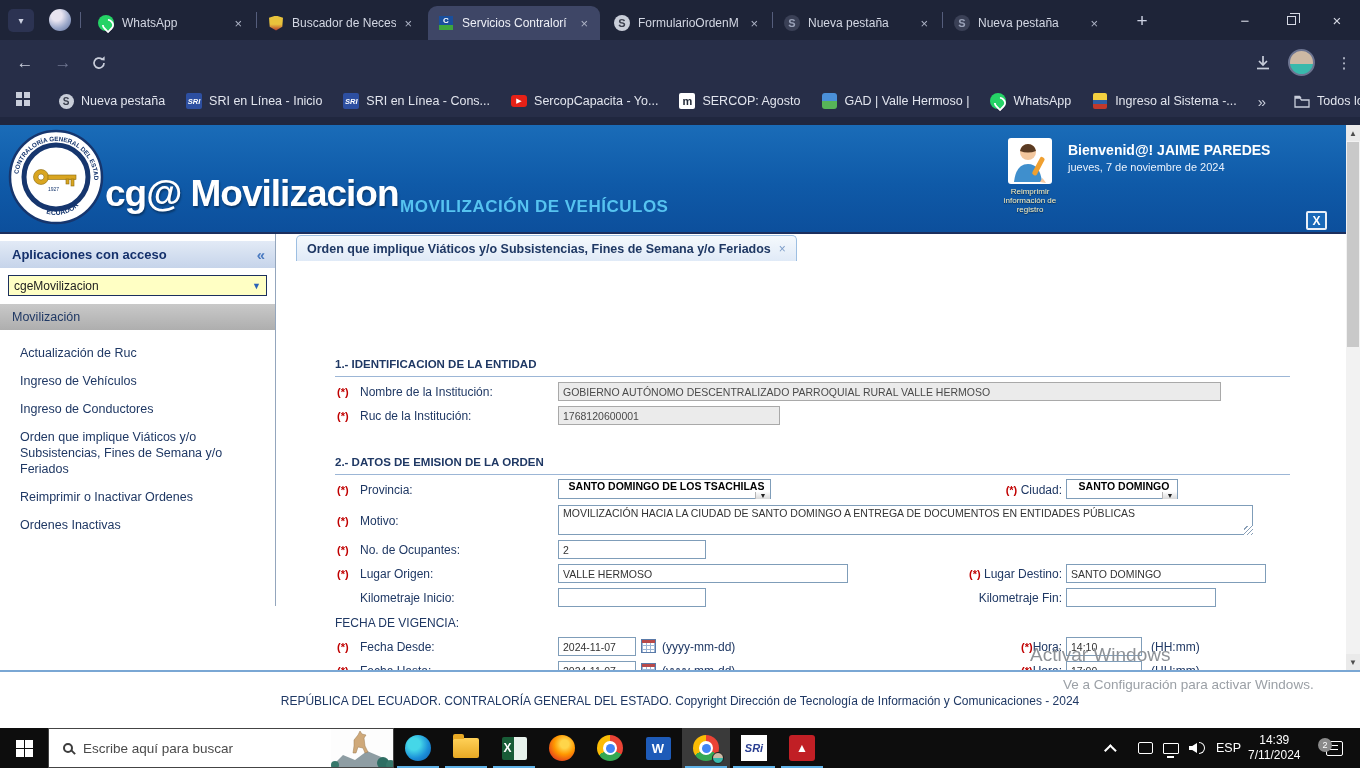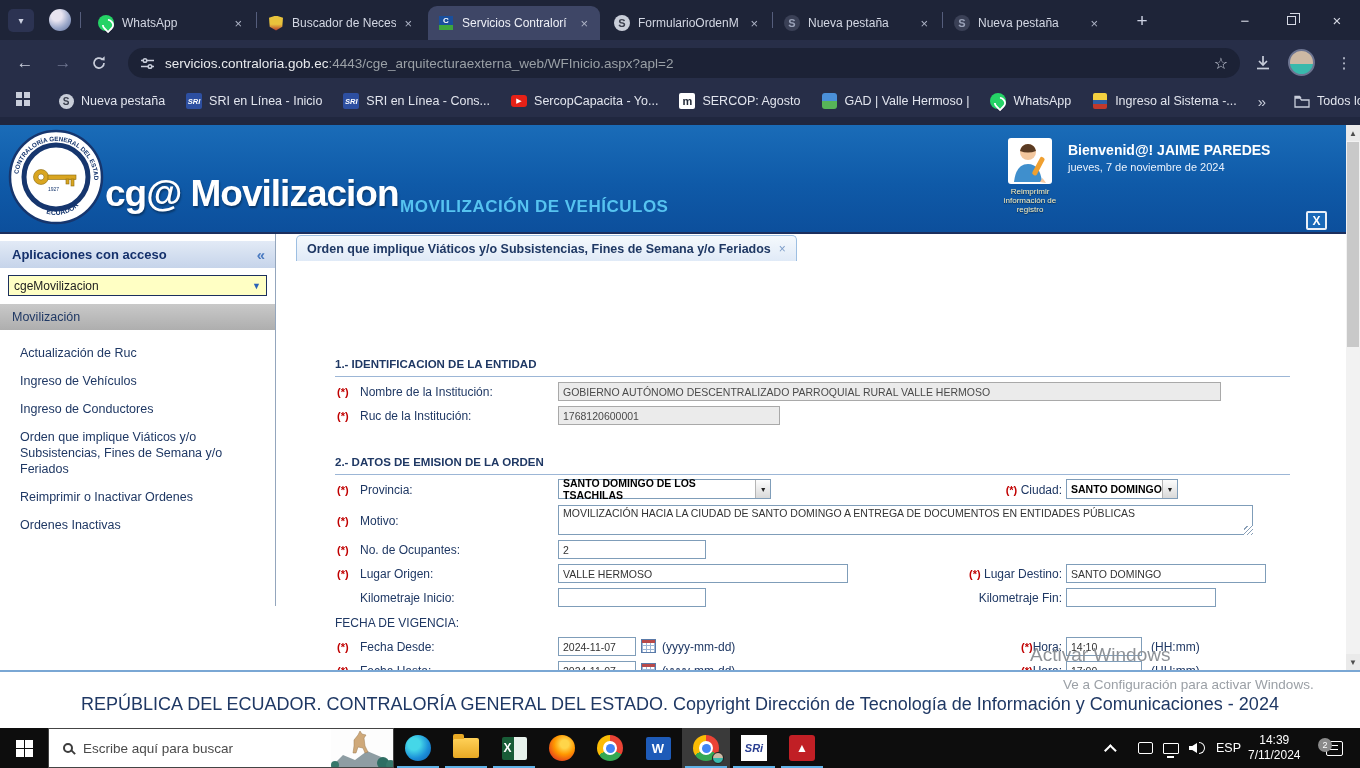--- a/index.html
+++ b/index.html
@@ -87,36 +87,36 @@
   .ic-prn::before { content:""; position:absolute; left:4px; top:-7px; width:11px; height:8px; background:#fff; border:1px solid #9ab0c8; }
 
   .ftitle { position:absolute; left:54px; top:100px; font-size:11.5px; color:#1f3864; }
   .fsec { position:absolute; left:52px; font-size:11.5px; font-weight:bold; color:#1f3864; }
   .fhr { position:absolute; left:52px; width:955px; height:1px; background:#9cb6d6; }
   .req { position:absolute; color:#c00000; font-weight:bold; font-size:11px; }
   .rq { color:#c00000; font-weight:bold; font-size:11px; }
   .flabel { position:absolute; font-size:12px; color:#1f3864; }
   .finput { position:absolute; height:19px; border:1px solid #7f9db9; background:#fff; font-family:"Liberation Sans",sans-serif; font-size:10.5px; color:#333; padding:1px 4px; }
   .finput.ro { background:#ebebeb; border-color:#a9a9a9; color:#4a4a4a; }
-  .fselect { position:absolute; height:20px; border:1px solid #7f9db9; background:#fff; font-size:10.5px; font-weight:bold; color:#000; display:flex; align-items:center; padding-left:4px; }
+  .fselect { position:absolute; height:20px; border:1px solid #7f9db9; background:#fff; font-size:10.5px; font-weight:bold; color:#000; display:flex; align-items:center; padding-left:4px;flex-direction:column; }
   .fselect .dd { margin-left:auto; width:15px; height:18px; background:linear-gradient(180deg,#fdfdfd,#d9d9d9); border-left:1px solid #b5b5b5; display:flex; align-items:center; justify-content:center; font-size:7px; color:#222; }
   .ftext { position:absolute; border:1px solid #7f9db9; background:#fff; font-family:"Liberation Sans",sans-serif; font-size:10.5px; color:#333; padding:1px 4px; resize:none; overflow:hidden; }
   .tgrip { position:absolute; width:9px; height:9px; background:repeating-linear-gradient(135deg,#fff 0 2px,#8aa0b8 2px 3px); }
   .fhint { position:absolute; font-size:12px; color:#1f3864; }
   .cal { position:absolute; width:15px; height:14px; background:#fff; border:1px solid #5a7aa8; box-shadow:inset 0 3px 0 #b84a4a; background-image:linear-gradient(#9db6d6 1px, transparent 1px), linear-gradient(90deg,#9db6d6 1px, transparent 1px); background-size:4px 4px; background-position:0 5px; }
   .rl { text-align:right; }
 
   
   .vscroll { position:absolute; left:1346px; top:8px; width:14px; height:545px; background:#f2f2f2; }
   .sarrow { position:absolute; left:0; width:14px; height:16px; background:#eaeaea; color:#4d4d4d; font-size:8px; display:flex; align-items:center; justify-content:center; }
   .sthumb { position:absolute; left:1px; top:17px; width:12px; height:205px; background:#c9c9c9; }
 
   
   .pfooter { position:absolute; left:0; top:553px; width:1360px; height:58px; background:#fff; border-top:2px solid #7aa7d4; }
-  .pfooter .ftxt { margin-top:22px; text-align:center; font-size:18px; color:#1f3864; }
+  .pfooter .ftxt { margin-top:22px; text-align:center; font-size:12px; color:#1f3864; }
 
   .wm1 { position:absolute; left:1030px; top:527px; font-size:19px; color:#8e9297; z-index:40; }
   .wm2 { position:absolute; left:1063px; top:560px; font-size:13.5px; color:#9ba0a6; z-index:40; }
 
   
   .taskbar { position:absolute; left:0; top:728px; width:1360px; height:40px; background:#0d0d0d; }
   .tstart { position:absolute; left:0; top:0; width:48px; height:40px; display:flex; align-items:center; justify-content:center; }
   .winlogo { display:grid; grid-template-columns:8px 8px; grid-template-rows:8px 8px; gap:1px; }
   .winlogo span { background:#fff; }
   .tsearch { position:absolute; left:48px; top:0; width:346px; height:40px; background:#fff; border:1px solid #444; display:flex; align-items:center; }
@@ -220,32 +220,20 @@
 
 <div class="toolbar">
   <div class="navbtn" style="left:10px">←</div>
   <div class="navbtn" style="left:48px;color:#6e7590">→</div>
   <div class="navbtn" style="left:84px">
     <svg width="16" height="16" viewBox="0 0 16 16">
         <path d="M13 8 a5 5 0 1 1 -1.8 -3.8" fill="none" stroke="#c9cedb" stroke-width="1.7"></path>
         <path d="M13.6 1.2 L13.6 5.4 L9.4 5 Z" fill="#c9cedb"></path>
       </svg>
   </div>
-  <div class="omnibox">
-    <svg width="15" height="15" viewBox="0 0 15 15">
-        <g stroke="#c9cedb" stroke-width="1.5">
-          <line x1="1" y1="4.5" x2="14" y2="4.5"></line>
-          <line x1="1" y1="10.5" x2="14" y2="10.5"></line>
-          <circle cx="5" cy="4.5" r="1.8" fill="#1c2236"></circle>
-          <circle cx="10" cy="10.5" r="1.8" fill="#1c2236"></circle>
-        </g>
-      </svg>
-    <span class="url"><span class="host">servicios.contraloria.gob.ec</span><span class="rest">:4443/cge_arquitecturaexterna_web/WFInicio.aspx?apl=2</span></span>
-    <span class="star">☆</span>
-  </div>
   <div class="navbtn" style="left:1248px">
     <svg width="16" height="16" viewBox="0 0 16 16">
         <g stroke="#c9cedb" stroke-width="1.7" fill="none">
           <line x1="8" y1="1" x2="8" y2="9"></line>
           <polyline points="4,6 8,10 12,6"></polyline>
           <line x1="2" y1="13.5" x2="14" y2="13.5"></line>
         </g>
       </svg>
   </div>
   <div class="avatarbtn"></div>

